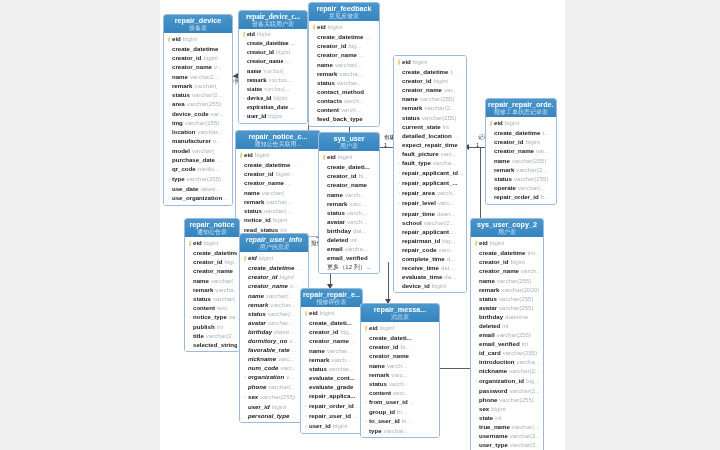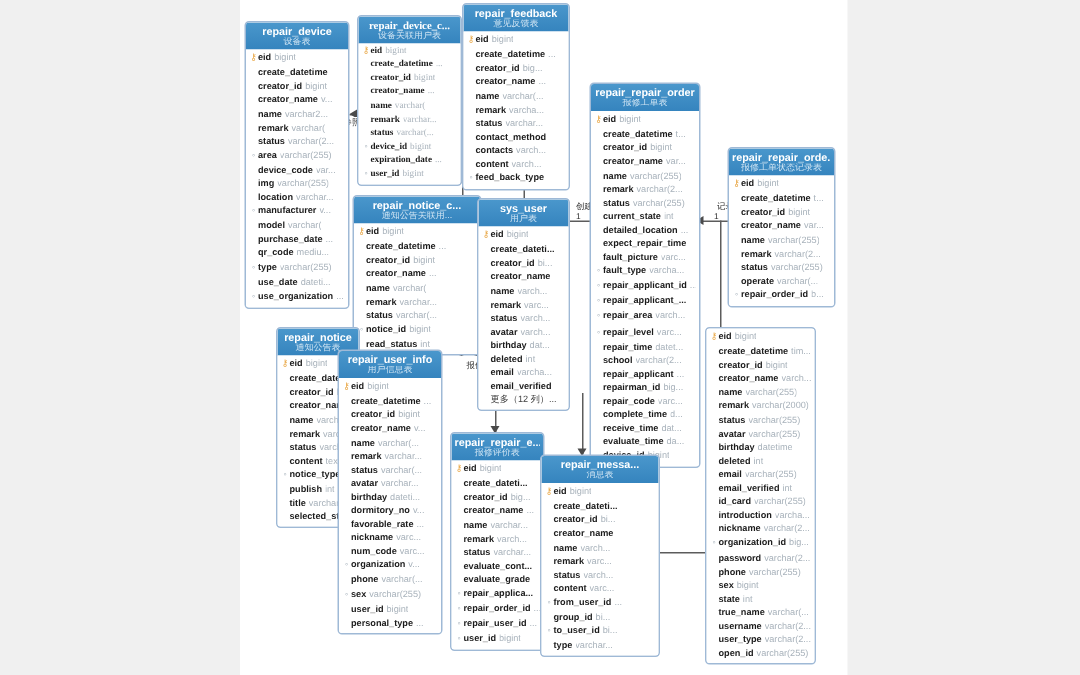--- a/index.html
+++ b/index.html
@@ -506,24 +506,20 @@
             <span class="ctype"></span>
           </div>
           <div class="col more">
             <span class="marker"></span>
             <span class="cname">更多（12 列）...</span>
             <span class="ctype"></span>
           </div>
         </div>
       </div>
       <div class="table-box" style="left: 393px; top: 55px; width: 74px;">
-        <div class="tbl-head">
-          <div class="tbl-name">repair_repair_order</div>
-          <div class="tbl-cn">报修工单表</div>
-        </div>
         <div class="tbl-body">
           <div class="col">
             <span class="marker pk">⚷</span>
             <span class="cname">eid</span>
             <span class="ctype">bigint</span>
           </div>
           <div class="col">
             <span class="marker"></span>
             <span class="cname">create_datetime</span>
             <span class="ctype">t...</span>
@@ -692,20 +688,24 @@
             <span class="ctype">varchar(...</span>
           </div>
           <div class="col">
             <span class="marker fk">◦</span>
             <span class="cname">repair_order_id</span>
             <span class="ctype">b...</span>
           </div>
         </div>
       </div>
       <div class="table-box" style="left: 470px; top: 218px; width: 74px;">
+        <div class="tbl-head">
+          <div class="tbl-name">sys_user_copy_2</div>
+          <div class="tbl-cn">用户表</div>
+        </div>
         <div class="tbl-body">
           <div class="col">
             <span class="marker pk">⚷</span>
             <span class="cname">eid</span>
             <span class="ctype">bigint</span>
           </div>
           <div class="col">
             <span class="marker"></span>
             <span class="cname">create_datetime</span>
             <span class="ctype">tim...</span>
@@ -883,21 +883,21 @@
             <span class="cname">title</span>
             <span class="ctype">varchar(2...</span>
           </div>
           <div class="col">
             <span class="marker"></span>
             <span class="cname">selected_string</span>
             <span class="ctype">...</span>
           </div>
         </div>
       </div>
-      <div class="table-box" style="left: 225px; top: 233px; width: 70px;">
+      <div class="table-box" style="left: 239px; top: 233px; width: 70px; font-style: italic;">
         <div class="tbl-head">
           <div class="tbl-name">repair_user_info</div>
           <div class="tbl-cn">用户信息表</div>
         </div>
         <div class="tbl-body">
           <div class="col">
             <span class="marker pk">⚷</span>
             <span class="cname">eid</span>
             <span class="ctype">bigint</span>
           </div>

